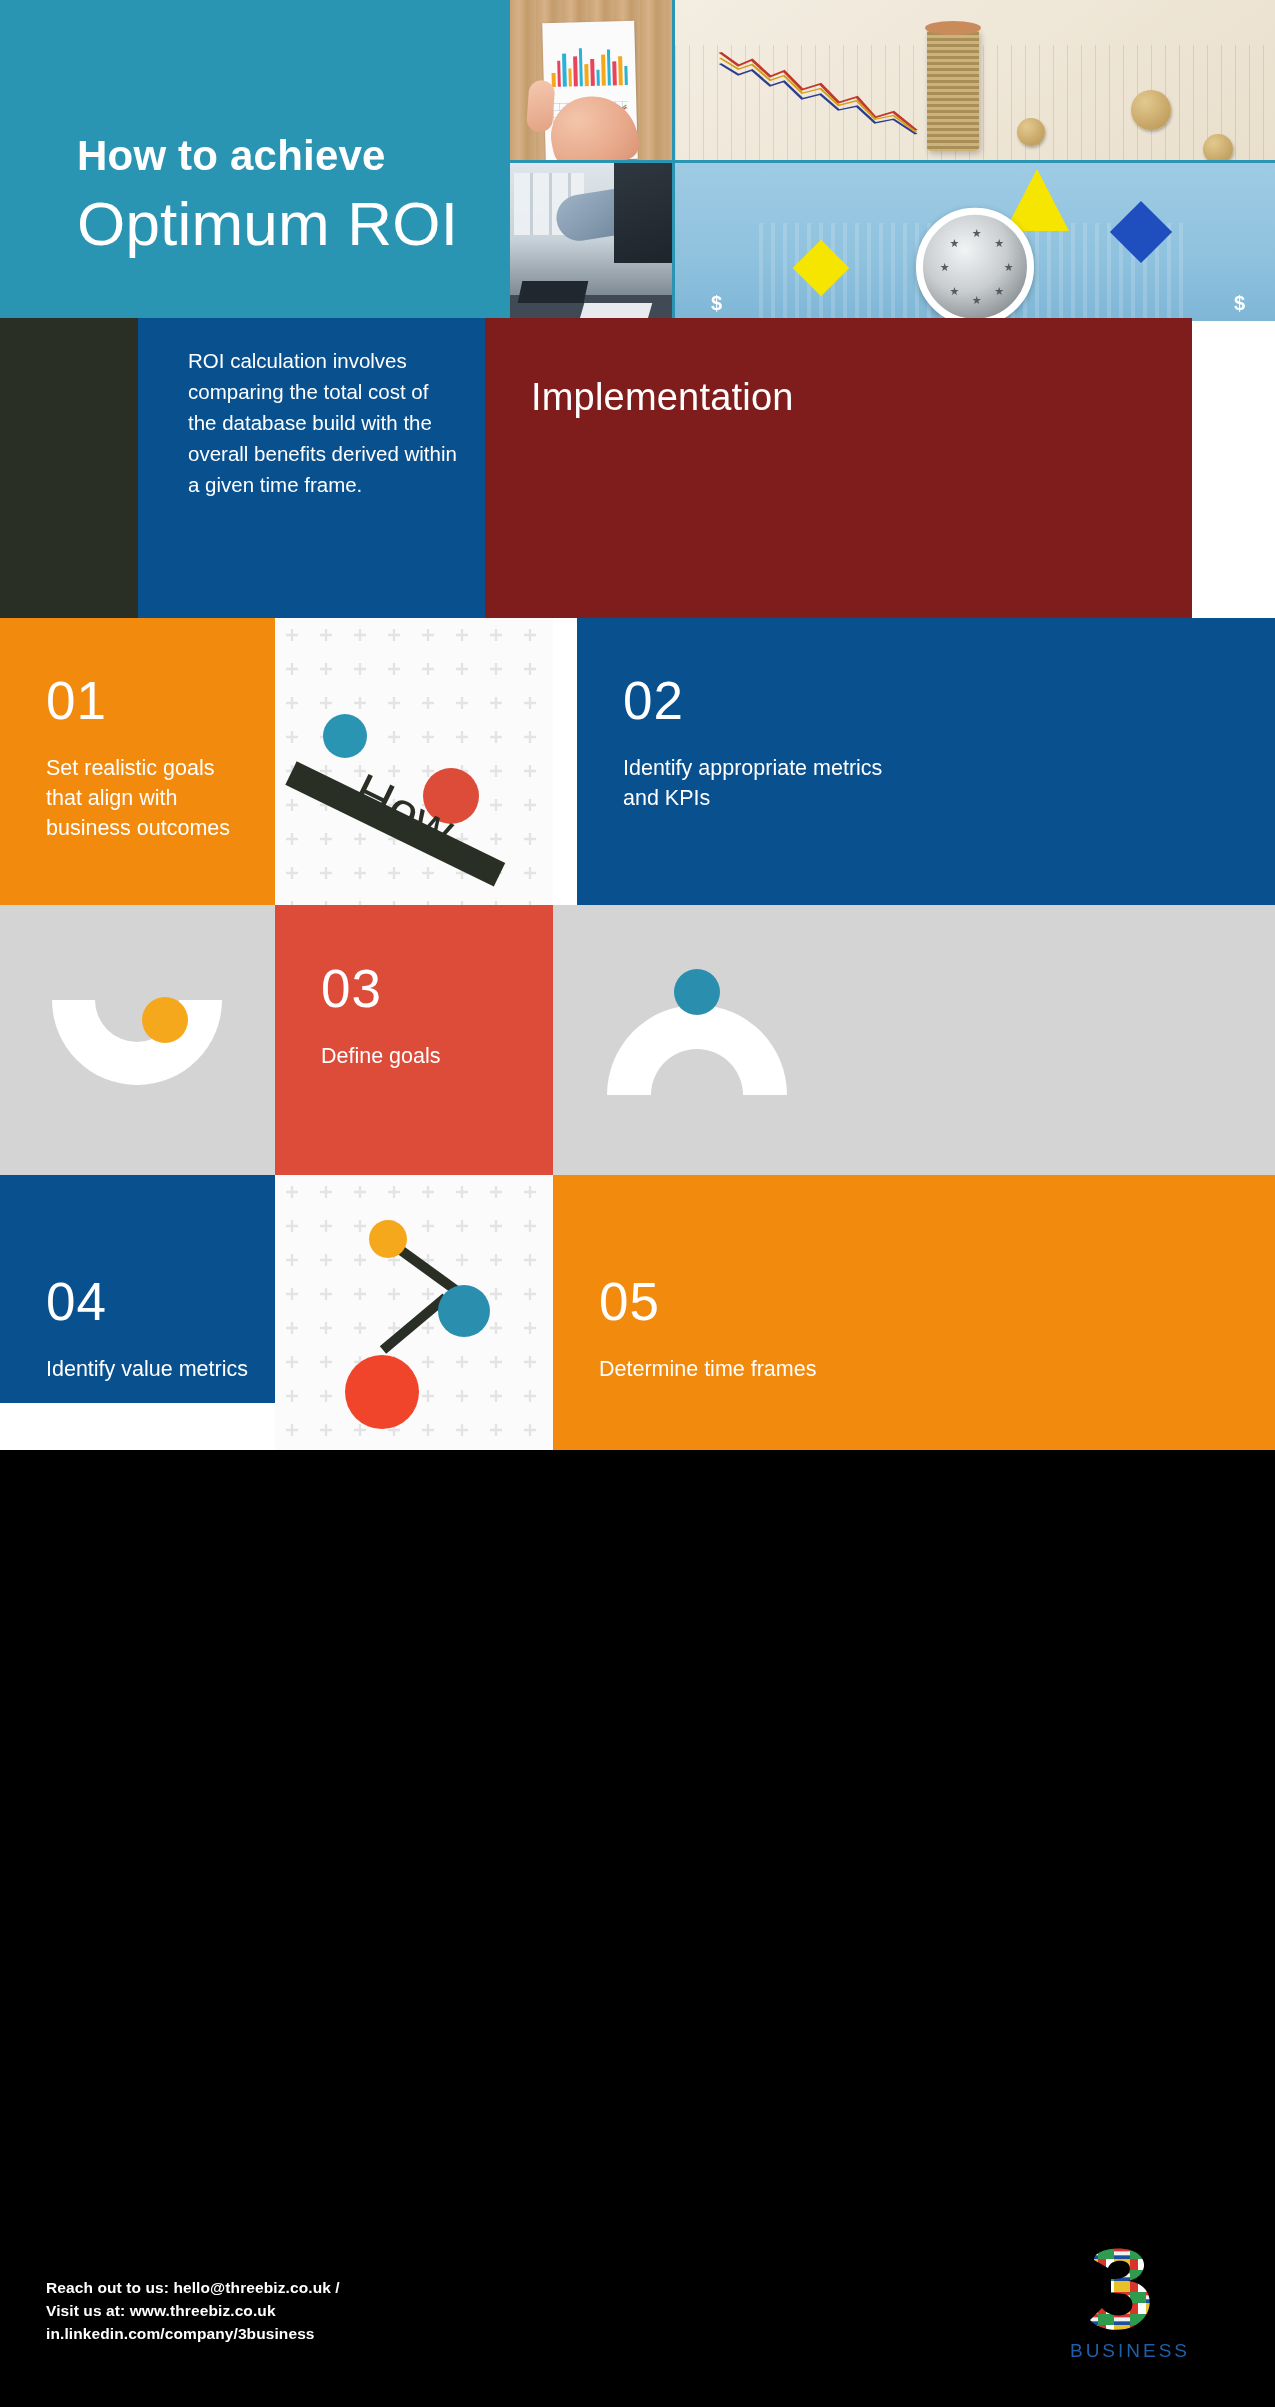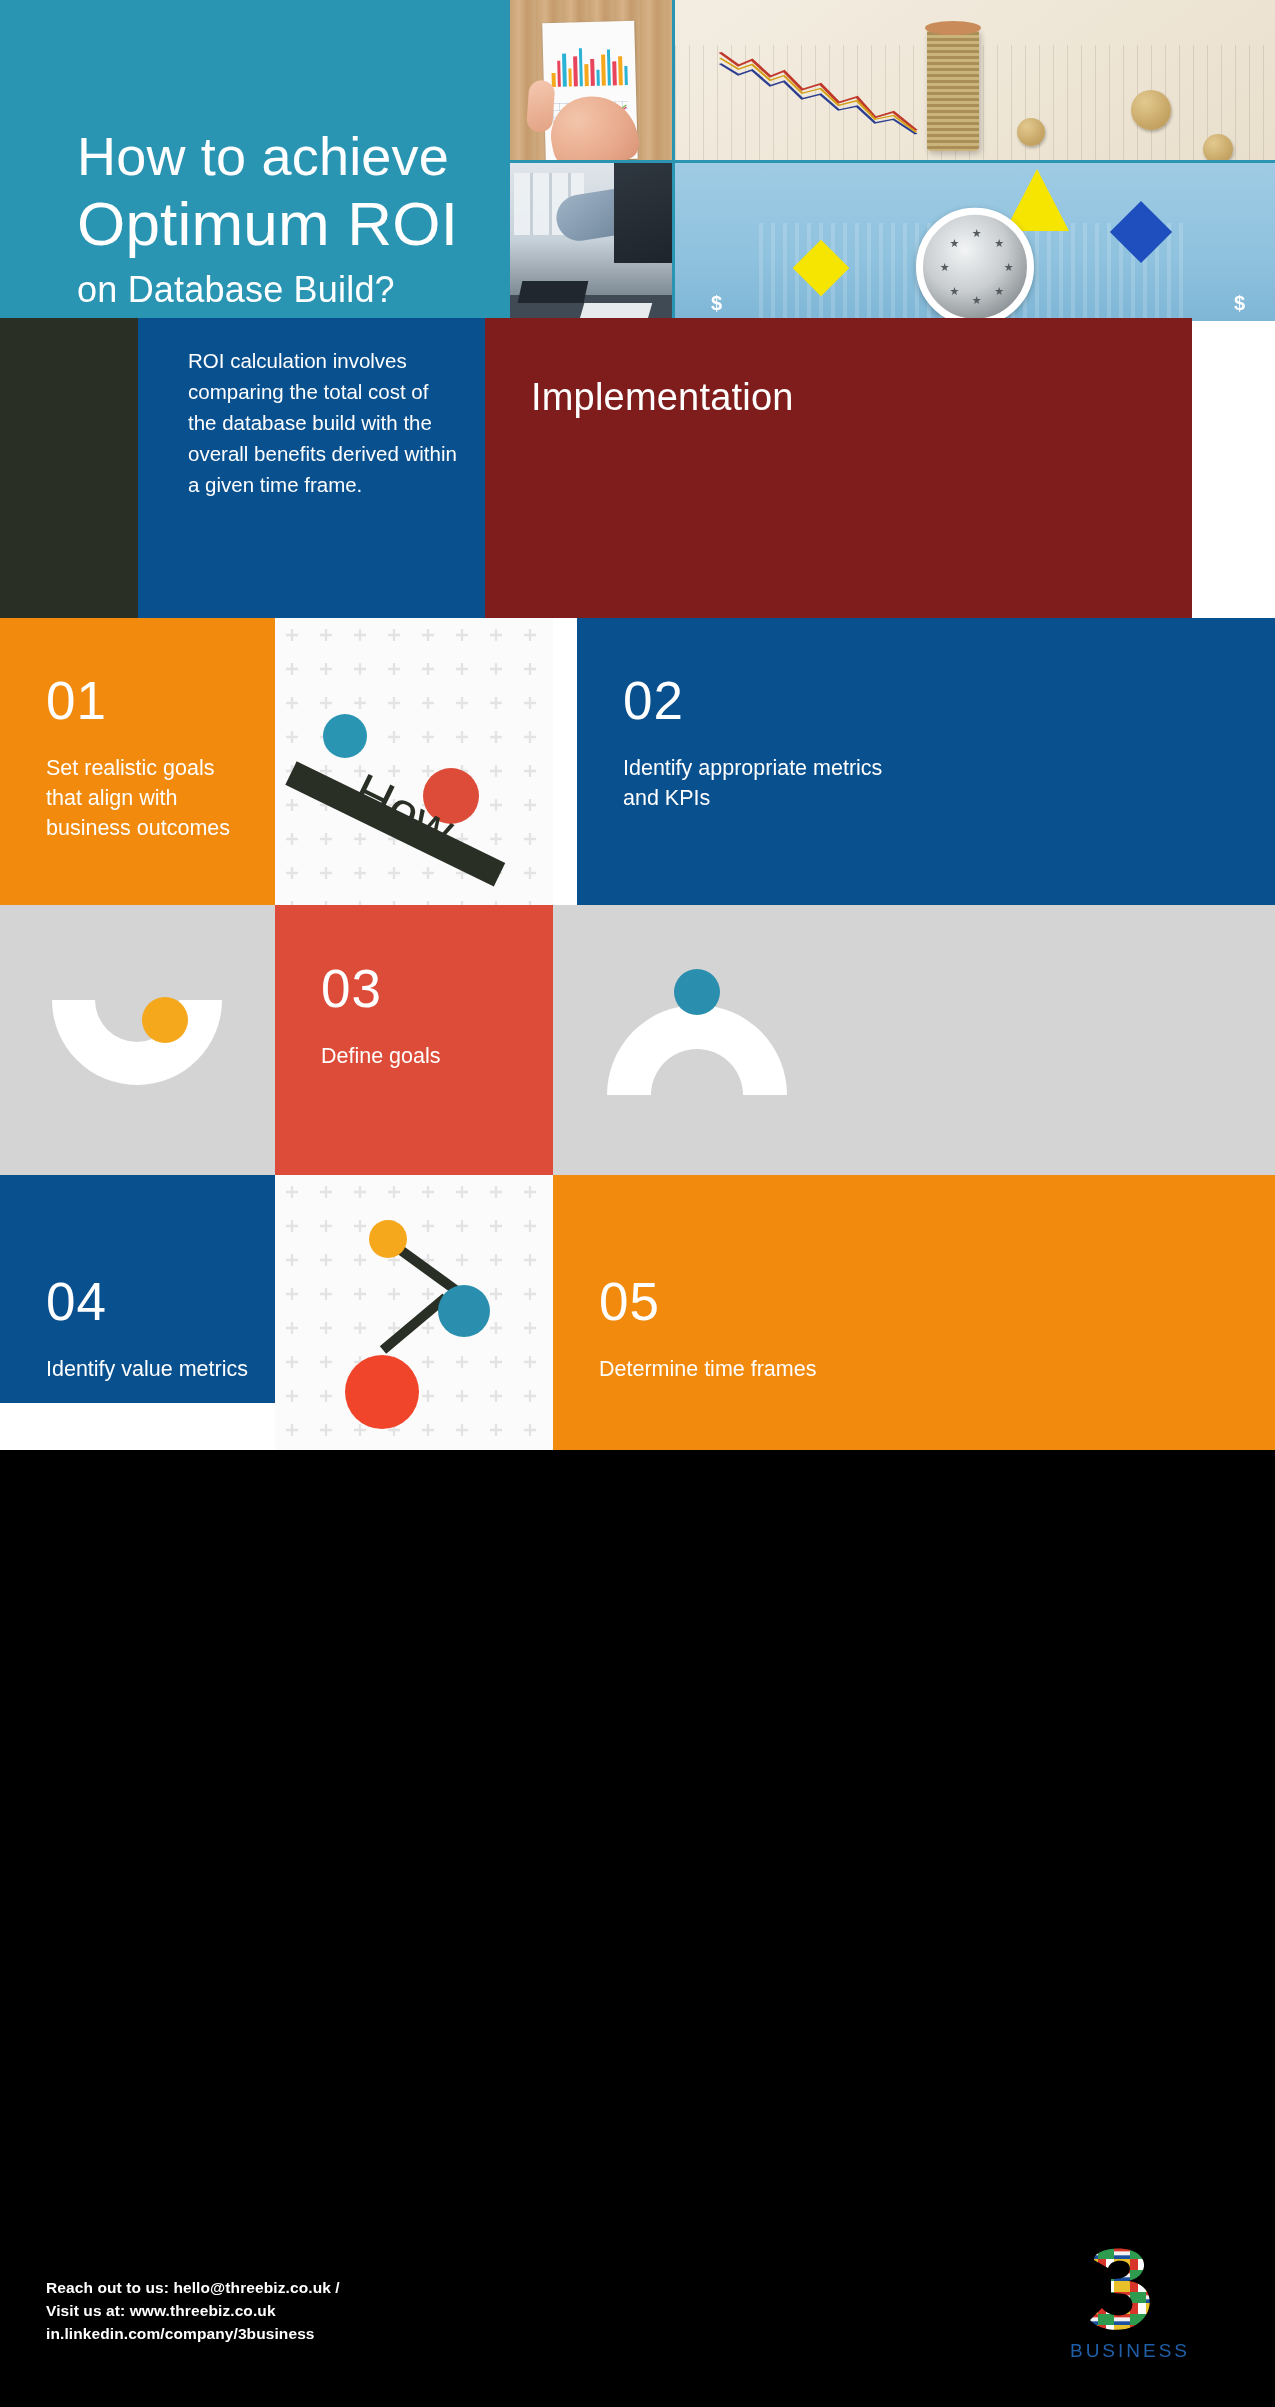--- a/index.html
+++ b/index.html
@@ -5,21 +5,21 @@
   * { margin:0; padding:0; box-sizing:border-box; }
   html,body { background:#ffffff; }
   body {
     width:1275px; height:2407px; position:relative; overflow:hidden;
     font-family:"Liberation Sans", sans-serif;
   }
 
   
   .header { position:absolute; left:0; top:0; width:1275px; height:318px; background:#2a95b3; }
   .header-title { position:absolute; left:77px; top:128px; width:430px; color:#ffffff; }
-  .t-line1 { font-size:54px; font-weight:400; line-height:56px; letter-spacing:0.2px; }
+  .t-line1 { font-size:42px; font-weight:700; line-height:56px; letter-spacing:0.2px; }
   .t-line2 { font-size:62px; font-weight:400; line-height:80px; letter-spacing:0.2px; }
   .t-line3 { font-size:36px; font-weight:300; line-height:52px; letter-spacing:0.2px; }
 
   .collage { position:absolute; left:510px; top:0; width:765px; height:318px; display:grid;
              grid-template-columns:162px 1fr; grid-template-rows:160px 158px; gap:3px; }
   .photo { position:relative; overflow:hidden; }
   .photo.chart  { grid-column:1 / span 1; grid-row:1; width:162px; }
   .ph-chart { position:absolute; left:0; top:0; width:162px; height:160px;
       background:
         repeating-linear-gradient(90deg,#c9a274 0px,#d7b288 9px,#c49b6c 17px,#cda97d 26px);
@@ -172,21 +172,20 @@
   .logo-three { width:96px; height:86px; margin:0 auto; position:relative; }
   .logo-word { color:#1f5fa8; font-size:19px; font-weight:400; letter-spacing:3px; margin-top:6px; }
 </style>
 </head>
 <body>
 
 <div class="header">
   <div class="header-title">
     <div class="t-line1">How to achieve</div>
     <div class="t-line2">Optimum ROI</div>
-    <div class="t-line3">on Database Build?</div>
   </div>
 
   <div class="collage">
 
     <div class="photo chart">
       <div class="ph-chart"></div>
       <div class="ph-paper">
         <div class="mini-bars">
           <i style="height:14px;background:#f5a81c"></i>
             <i style="height:26px;background:#e8455c"></i>

